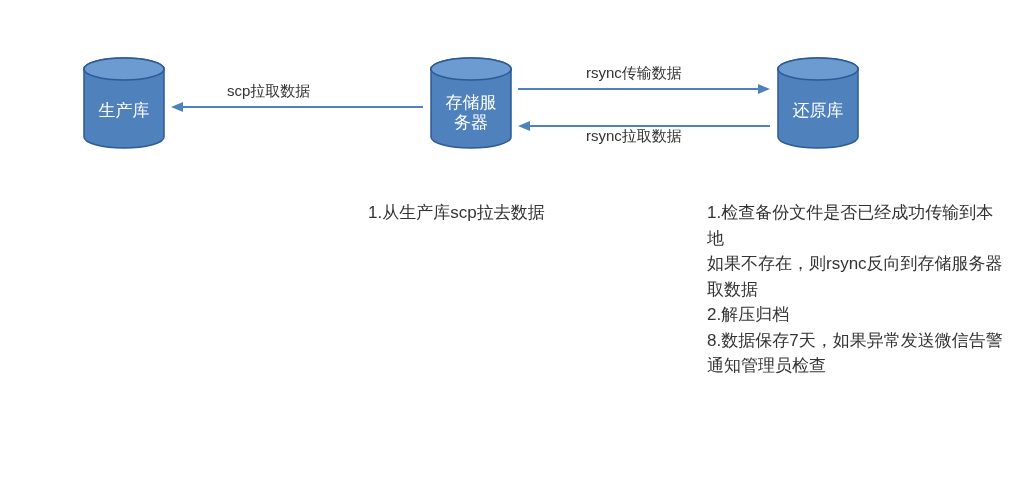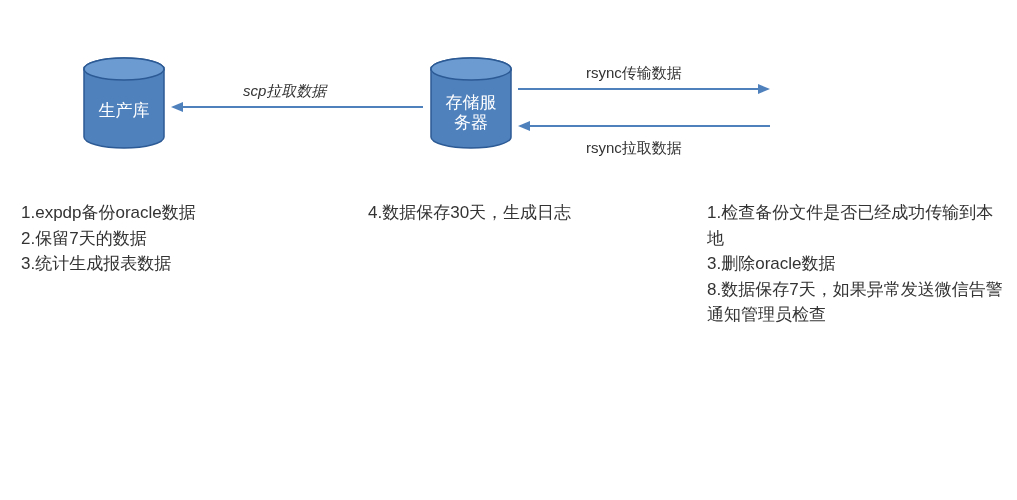--- a/index.html
+++ b/index.html
@@ -93,48 +93,52 @@
 
   <div class="cylinder" style="left:82px; top:57px;">
     <svg width="84" height="92" viewBox="0 0 84 92">
       <ellipse cx="42" cy="12" rx="40" ry="11" fill="#4f81bd" stroke="#2c5a94" stroke-width="1.5"></ellipse>
       <path d="M2 12 L2 80 A40 11 0 0 0 82 80 L82 12" fill="#4f81bd" stroke="#2c5a94" stroke-width="1.5"></path>
       <ellipse cx="42" cy="12" rx="40" ry="11" fill="#6b9bd1" stroke="#2c5a94" stroke-width="1.5"></ellipse>
     </svg>
     <div class="cyl-label">生产库</div>
   </div>
 
+  <div class="cylinder" style="left:776px; top:57px;">
+    <svg width="84" height="92" viewBox="0 0 84 92">
+      <ellipse cx="42" cy="12" rx="40" ry="11" fill="#4f81bd" stroke="#2c5a94" stroke-width="1.5"></ellipse>
+      <path d="M2 12 L2 80 A40 11 0 0 0 82 80 L82 12" fill="#4f81bd" stroke="#2c5a94" stroke-width="1.5"></path>
+      <ellipse cx="42" cy="12" rx="40" ry="11" fill="#6b9bd1" stroke="#2c5a94" stroke-width="1.5"></ellipse>
+    </svg>
+    <div class="cyl-label">还原库</div>
+  </div>
 
   <div class="arrow" style="left:171px; top:106px; width:252px;">
     <div class="arrow-line" style="left:12px; width:240px;"></div>
     <div class="arrow-head-left" style="left:0;"></div>
-    <div class="arrow-label" style="left:72px; top:-24px;font-style:italic;">scp拉取数据</div>
+    <div class="arrow-label" style="left:56px; top:-24px;">scp拉取数据</div>
   </div>
 
   <div class="arrow" style="left:518px; top:88px; width:252px;">
     <div class="arrow-line" style="left:0; width:240px;"></div>
     <div class="arrow-head-right" style="left:240px;"></div>
     <div class="arrow-label" style="left:68px; top:-24px;">rsync传输数据</div>
   </div>
 
   <div class="arrow" style="left:518px; top:125px; width:252px;">
     <div class="arrow-line" style="left:12px; width:240px;"></div>
     <div class="arrow-head-left" style="left:0;"></div>
-    <div class="arrow-label" style="left:68px; top:2px;margin-top:12px;">rsync拉取数据</div>
+    <div class="arrow-label" style="left:68px; top:2px;">rsync拉取数据</div>
   </div>
 
-  <div class="textblock" style="left:21px; top:200px; width:300px;">
-    <div>1.expdp备份oracle数据</div>
-    <div>2.保留7天的数据</div>
-    <div>3.统计生成报表数据</div>
-  </div>
 
   <div class="textblock" style="left:368px; top:200px; width:300px;">
-    <div>4.数据保存30天，生成日志</div>
+    <div>1.从生产库scp拉去数据</div>
   </div>
 
   <div class="textblock tb3" style="left:707px; top:200px; width:302px;">
     <div class="wrap">1.检查备份文件是否已经成功传输到本地</div>
-    <div>3.删除oracle数据</div>
+    <div class="wrap">如果不存在，则rsync反向到存储服务器取数据</div>
+    <div>2.解压归档</div>
     <div class="wrap">8.数据保存7天，如果异常发送微信告警通知管理员检查</div>
   </div>
 
 </div>
 
 </body></html>

